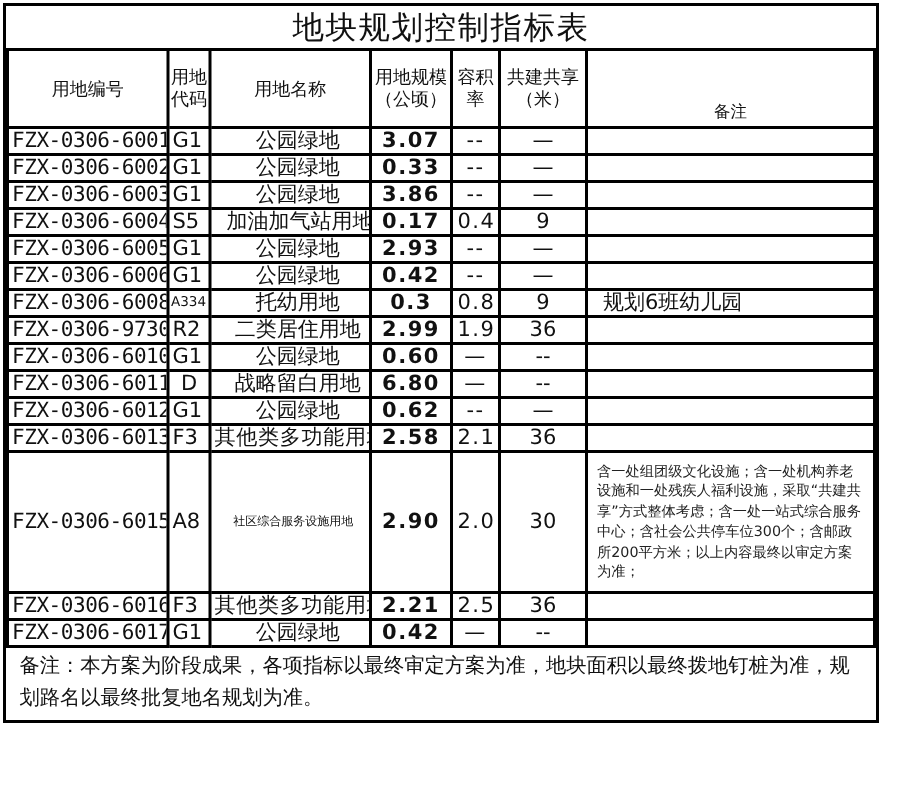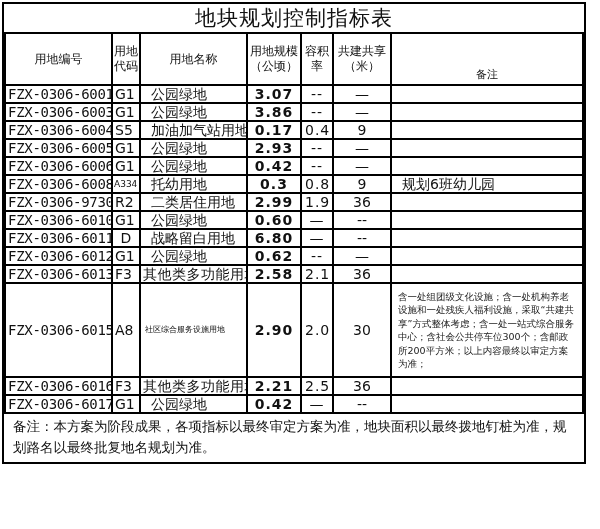--- a/index.html
+++ b/index.html
@@ -8,21 +8,21 @@
   table { border-collapse:collapse; width:100%; table-layout:fixed; }
   td, th { border:2px solid #000; padding:0; overflow:hidden; white-space:nowrap; font-weight:normal; }
   .title { height:28px; font-size:21px; text-align:center; letter-spacing:1px; border-top:none; border-left:none; border-right:none; }
   .hdr { height:48px; font-size:12px; text-align:center; line-height:15px; white-space:normal; }
   .hdr-note { vertical-align:bottom; padding-bottom:2px; font-size:11px; }
   tr.r td { height:16px; font-size:14px; line-height:16px; }
   td.code { font-family:"DejaVu Sans Mono","Liberation Mono",monospace; font-size:13.5px; padding-left:2px; letter-spacing:-0.3px; }
   td.lc { font-size:13px; padding-left:2px; }
   td.lc.small { font-size:9px; padding-left:1px; }
   td.lc.ctr { text-align:center; padding-left:0; }
-  td.name { font-size:12px; padding-left:10px; }
+  td.name { font-size:12px; padding-left:10px;text-align:center; }
   td.name.wide { padding-left:2px; letter-spacing:0.5px; }
   td.name.small { font-size:8px; padding-left:4px; }
   td.area { text-align:center; font-size:14px; letter-spacing:1px;font-weight:bold; }
   td.far { text-align:left; padding-left:3px; font-size:14px; letter-spacing:1px; }
   td.far.dash { text-align:center; padding-left:0; }
   td.ht { text-align:center; font-size:14px; }
   td.note { font-size:10.5px; padding-left:10px; }
   td.note.multi { white-space:normal; font-size:9.5px; line-height:13.5px; padding:2px 6px 2px 6px; vertical-align:middle; color:#222; }
   tr.big td { height:88px; }
   .footer { font-size:13.5px; line-height:21px; padding:2px 8px 4px 8px; white-space:normal; border-bottom:none; border-left:none; border-right:none;margin-top:29px; }
@@ -59,20 +59,29 @@
         <tr class="r">
           <td class="code">FZX-0306-6001</td>
           <td class="lc">G1</td>
           <td class="name">公园绿地</td>
           <td class="area">3.07</td>
           <td class="far dash">--</td>
           <td class="ht">—</td>
           <td class="note"></td>
         </tr>
         <tr class="r">
+          <td class="code">FZX-0306-6002</td>
+          <td class="lc">G1</td>
+          <td class="name">公园绿地</td>
+          <td class="area">0.33</td>
+          <td class="far dash">--</td>
+          <td class="ht">—</td>
+          <td class="note"></td>
+        </tr>
+        <tr class="r">
           <td class="code">FZX-0306-6003</td>
           <td class="lc">G1</td>
           <td class="name">公园绿地</td>
           <td class="area">3.86</td>
           <td class="far dash">--</td>
           <td class="ht">—</td>
           <td class="note"></td>
         </tr>
         <tr class="r">
           <td class="code">FZX-0306-6004</td>

